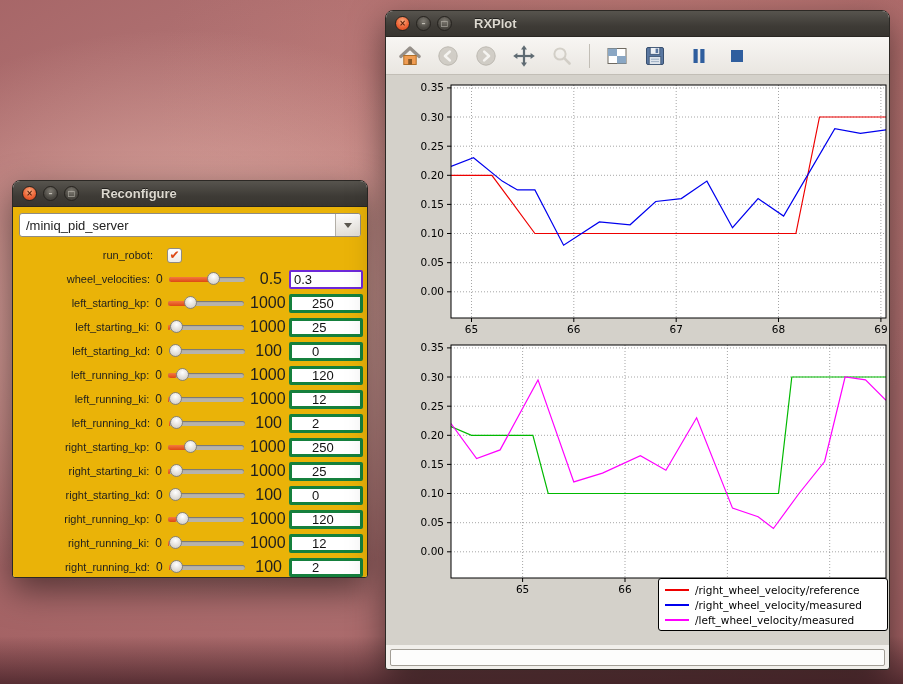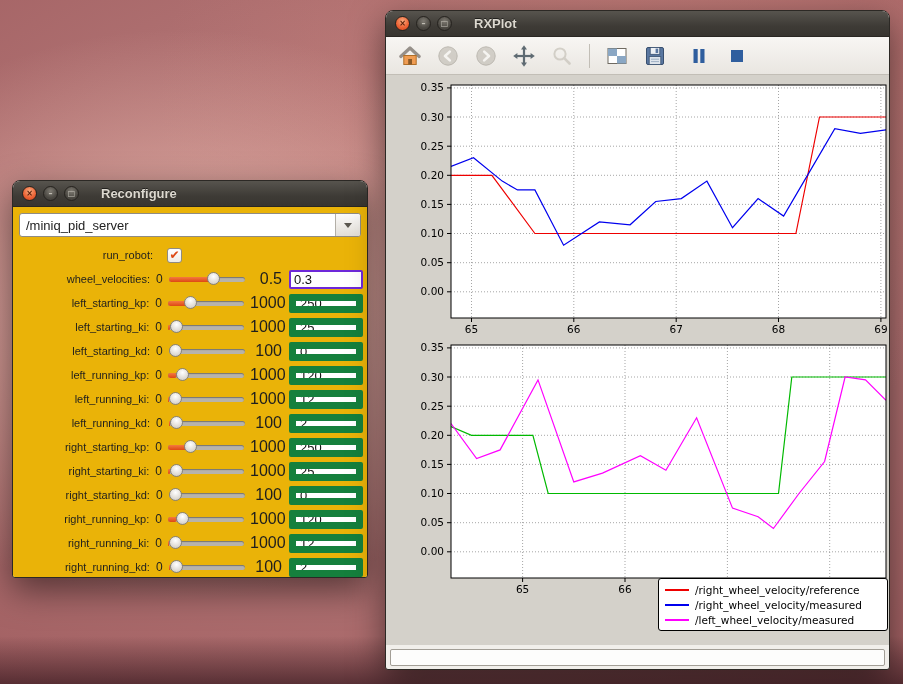--- a/index.html
+++ b/index.html
@@ -61,21 +61,21 @@
   }
   .fill { position:absolute; left:0; top:0; height:100%; background:linear-gradient(#f4793f,#dd4814); border-radius:3px; }
   .handle {
     position:absolute; top:-5px; width:13px; height:13px; border-radius:50%;
     background:radial-gradient(circle at 50% 32%, #ffffff, #dcd8d1 68%, #c3bfb7);
     border:1px solid #86827a;
   }
   .rmax { width:32px; text-align:right; font-size:16px; color:#1e1e1e; margin-right:7px; }
   .rvalue {
     width:74px; height:19px; font:13px "Liberation Sans", sans-serif; color:#111;
-    border:7px solid #15803d; border-radius:2px; background:#fff; padding:0 4px;
+    border:3px solid #15803d; border-radius:2px; background:#fff; padding:0 20px;
   }
   .rvalue.focused { border:2px solid #6d28d9; padding:0 3px; }
   .checkbox {
     width:15px; height:15px; margin-left:8px; border:1px solid #8f8b83; border-radius:3px;
     background:linear-gradient(#ffffff,#efece7); text-align:center;
     font:bold 12px/13px "DejaVu Sans", sans-serif; color:#dd4814;
   }
 
   
   .rxplot { left:385px; top:10px; width:505px; height:660px; }

